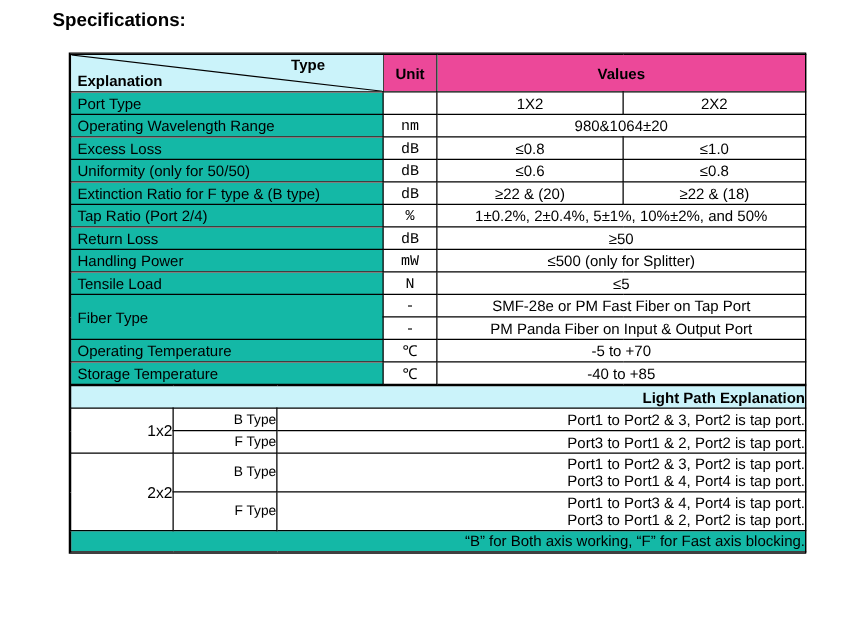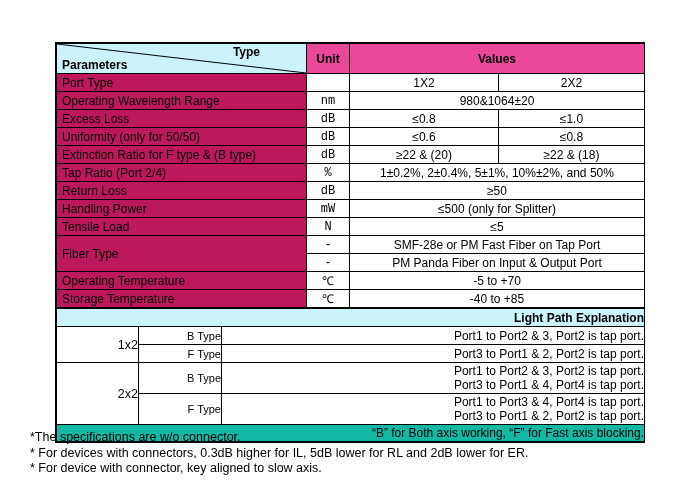--- a/index.html
+++ b/index.html
@@ -38,21 +38,21 @@
   }
   td {
     border: 1px solid #000;
     padding: 0;
     overflow: hidden;
     white-space: nowrap;
   }
   
   .spec td { height: 17px; }
   .spec tr.hdr td { height: 29px; }
-  .p  { background: #be185d; text-align: left; padding-left: 5px; }
+  .p  { background: #14b8a6; text-align: left; padding-left: 5px; }
   .u  { text-align: center; background: #ffffff; font-family: Liberation Mono, monospace; }
   .v  { text-align: center; background: #ffffff; }
   .hcell { background: #ec4899; text-align: center; font-weight: bold; }
   .diag {
     background: #CBF3FA;
     position: relative;
   }
   .diag svg { position: absolute; left: 0; top: 0; width: 100%; height: 100%; display: block; }
   .diag .t-label {
     position: absolute; top: 1px; right: 46px;
@@ -78,38 +78,39 @@
     top: 430px;
     font-size: 12.5px;
     line-height: 15.5px;
   }
 </style>
 </head>
 <body>
 
 <div id="page">
 
+  <div class="title">Specifications:</div>
 
   <div id="table-wrap">
 
     <table class="spec">
       <colgroup>
         <col style="width:250px">
           <col style="width:43px">
           <col style="width:149px">
           <col style="width:146px">
       </colgroup>
       <tbody>
           <tr class="hdr">
         <td class="diag">
           <svg viewBox="0 0 250 29" preserveAspectRatio="none">
             <line x1="0" y1="0" x2="250" y2="29" stroke="#000" stroke-width="1"></line>
           </svg>
           <span class="t-label">Type</span>
-          <span class="p-label">Parameters</span>
+          <span class="p-label">Explanation</span>
         </td>
         <td class="hcell">Unit</td>
         <td class="hcell" colspan="2">Values</td>
       </tr>
 
       <tr>
         <td class="p">Port Type</td>
         <td class="u"></td>
         <td class="v">1X2</td>
         <td class="v">2X2</td>
@@ -213,19 +214,14 @@
           <div class="ln">Port3 to Port1 &amp; 2, Port2 is tap port.</div>
         </td>
       </tr>
       <tr>
         <td class="lp-footer" colspan="3">“B” for Both axis working, “F” for Fast axis blocking.</td>
       </tr>
     </tbody>
       </table>
   </div>
 
-  <div class="notes">
-    <div>*The specifications are w/o connector.</div>
-    <div>* For devices with connectors, 0.3dB higher for IL, 5dB lower for RL and 2dB lower for ER.</div>
-    <div>* For device with connector, key aligned to slow axis.</div>
-  </div>
 
 </div>
 
 </body></html>

